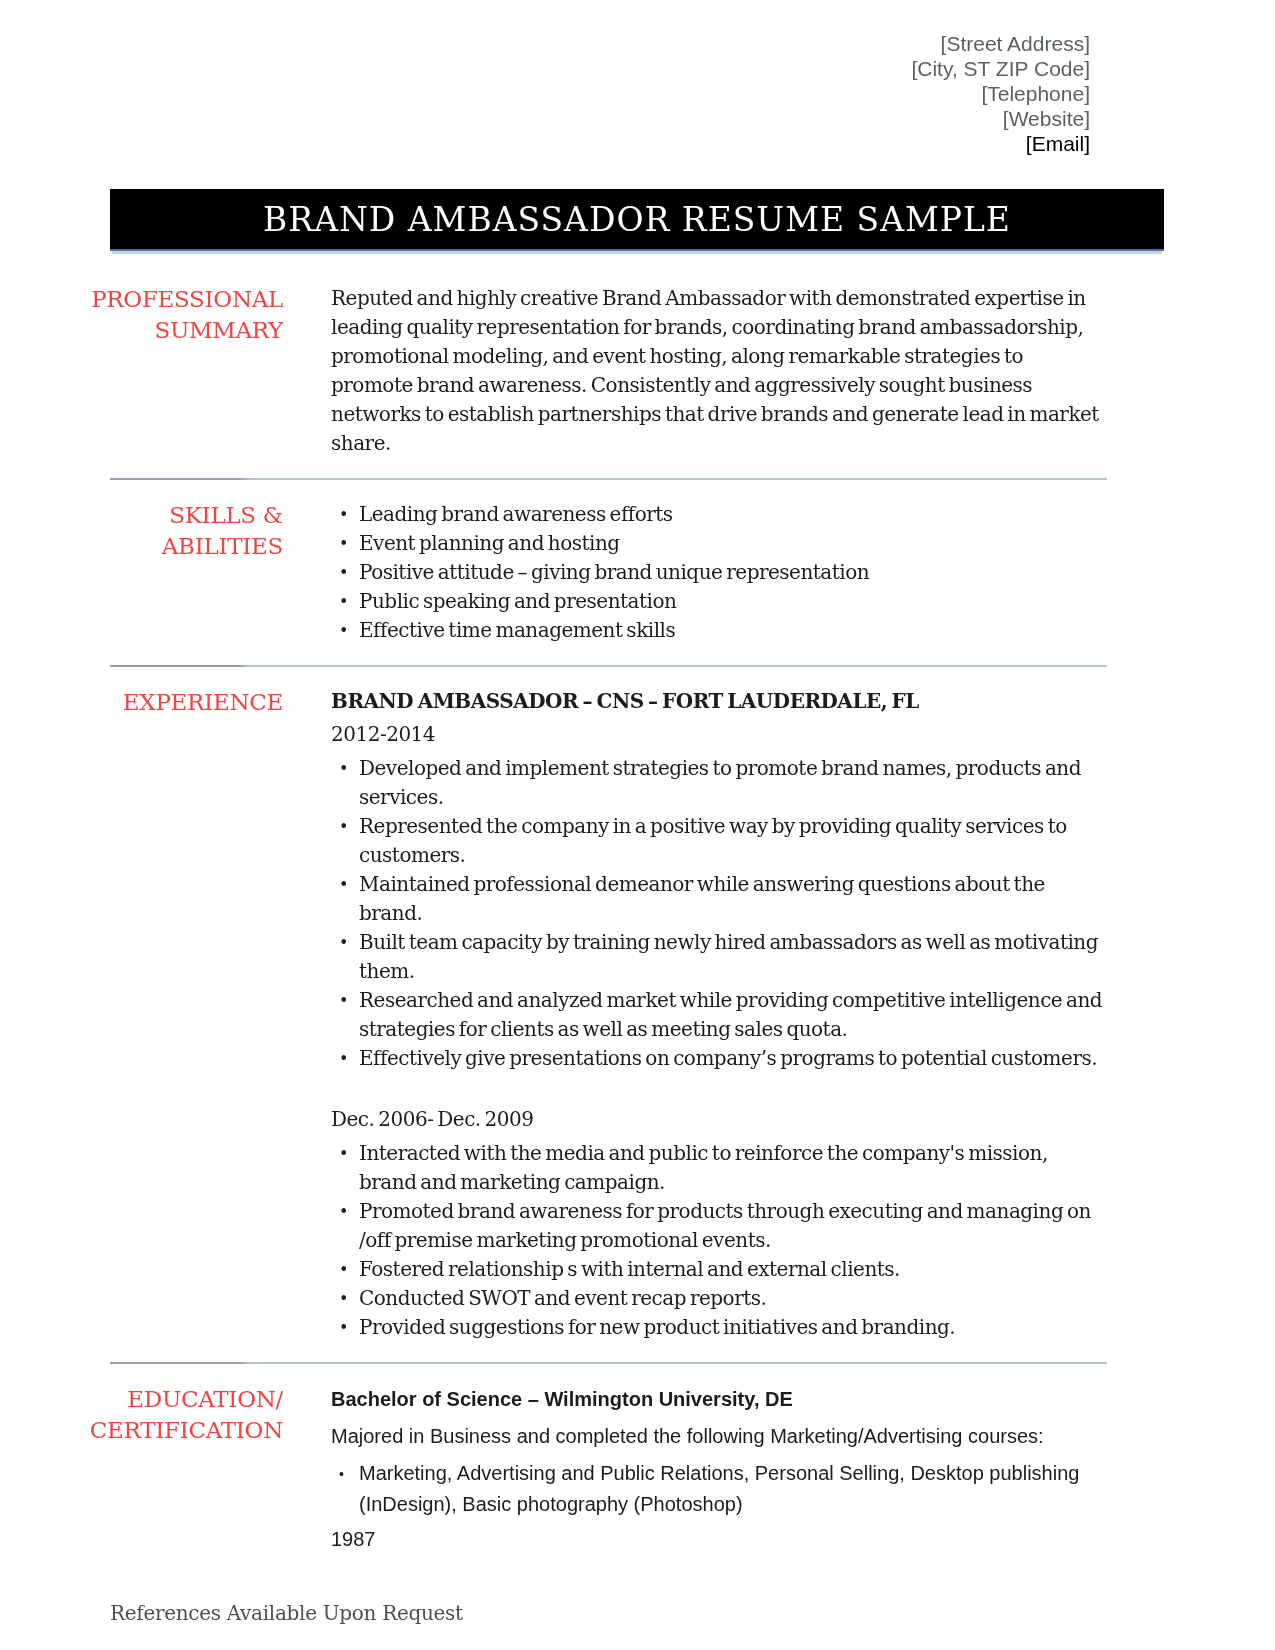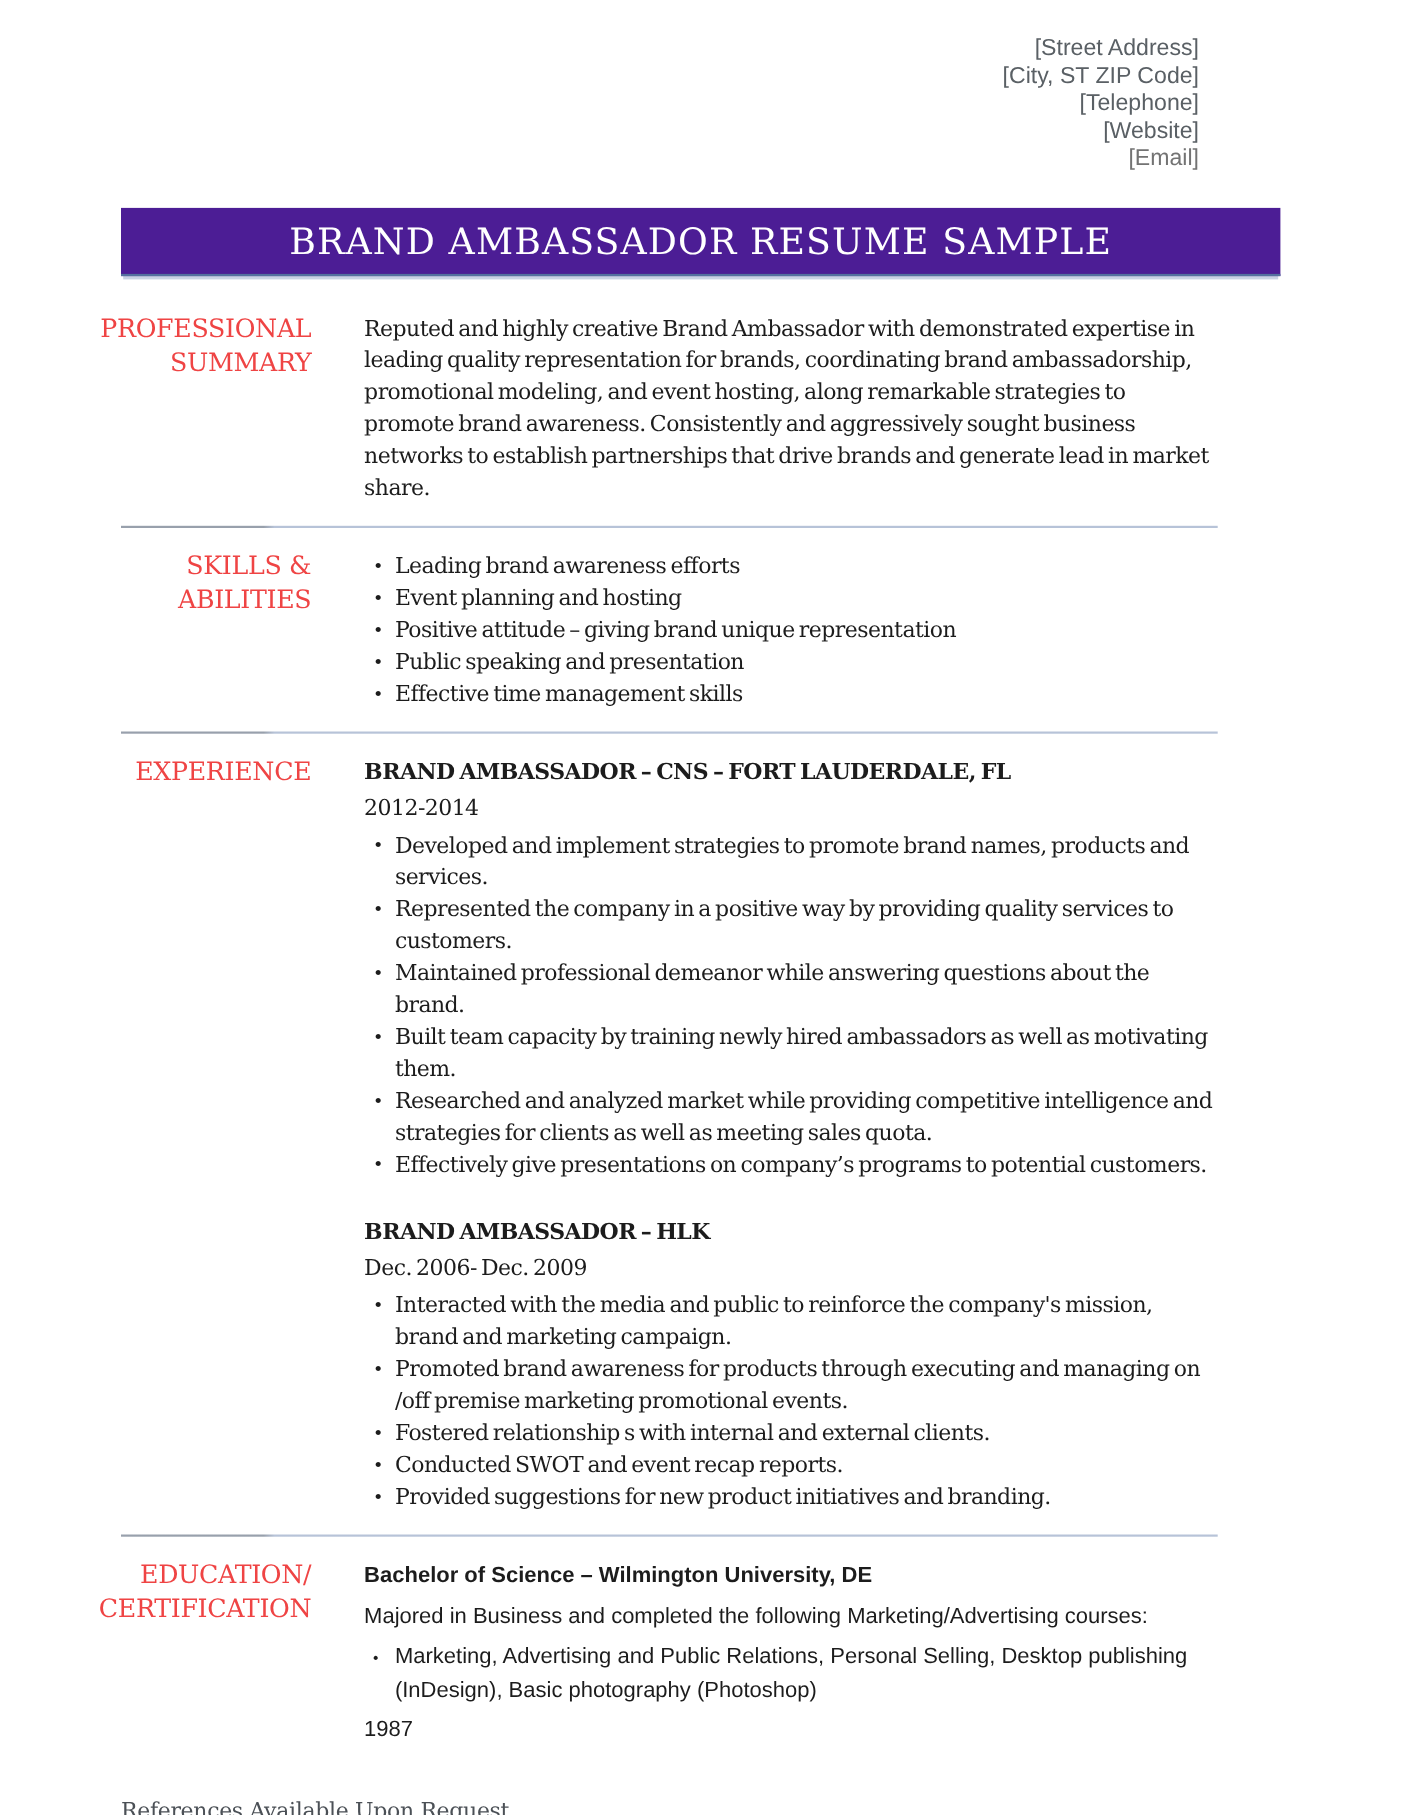--- a/index.html
+++ b/index.html
@@ -7,26 +7,26 @@
     position:relative; width:1275px; height:1650px; background:#ffffff;
     overflow:hidden; font-family:"DejaVu Serif", serif;
   }
 
   
   .contact {
     position:absolute; top:31px; right:185px; text-align:right;
     font-family:"Liberation Sans", sans-serif; font-size:21px;
     line-height:25px; color:#5a6065;
   }
-  .contact .email { color:#737373; cursor:pointer; }
+  .contact .email { color:#000000; cursor:pointer; }
 
   
   .banner {
     position:absolute; left:110px; top:189px; width:1054px; height:60px;
-    background:#4c1d95; border-bottom:2px solid #54709f;
+    background:#000000; border-bottom:2px solid #54709f;
     box-shadow:0 5px 0 -2px #c9d2e4;
     display:flex; align-items:center; justify-content:center;
   }
   .banner h1 {
     margin:0; color:#ffffff; font-size:33px; font-weight:400;
     letter-spacing:1px; font-family:"DejaVu Serif", serif; white-space:nowrap;
   }
 
   
   .main { position:absolute; left:83px; top:284px; width:1022px; }
@@ -129,21 +129,20 @@
           <ul class="bullets">
             <li>Developed and implement strategies to promote brand names, products and services.</li>
             <li>Represented the company in a positive way by providing quality services to customers.</li>
             <li>Maintained professional demeanor while answering questions about the brand.</li>
             <li>Built team capacity by training newly hired ambassadors as well as motivating them.</li>
             <li>Researched and analyzed market while providing competitive intelligence and strategies for clients as well as meeting sales quota.</li>
             <li>Effectively give presentations on company’s programs to potential customers.</li>
           </ul>
         </div>
         <div class="job">
-          <div class="job-title">BRAND AMBASSADOR – HLK</div>
           <div class="job-dates">Dec. 2006- Dec. 2009</div>
           <ul class="bullets">
             <li>Interacted with the media and public to reinforce the company's mission, brand and marketing campaign.</li>
             <li>Promoted brand awareness for products through executing and managing on /off premise marketing promotional events.</li>
             <li>Fostered relationship s with internal and external clients.</li>
             <li>Conducted SWOT and event recap reports.</li>
             <li>Provided suggestions for new product initiatives and branding.</li>
           </ul>
         </div>
       </div>

